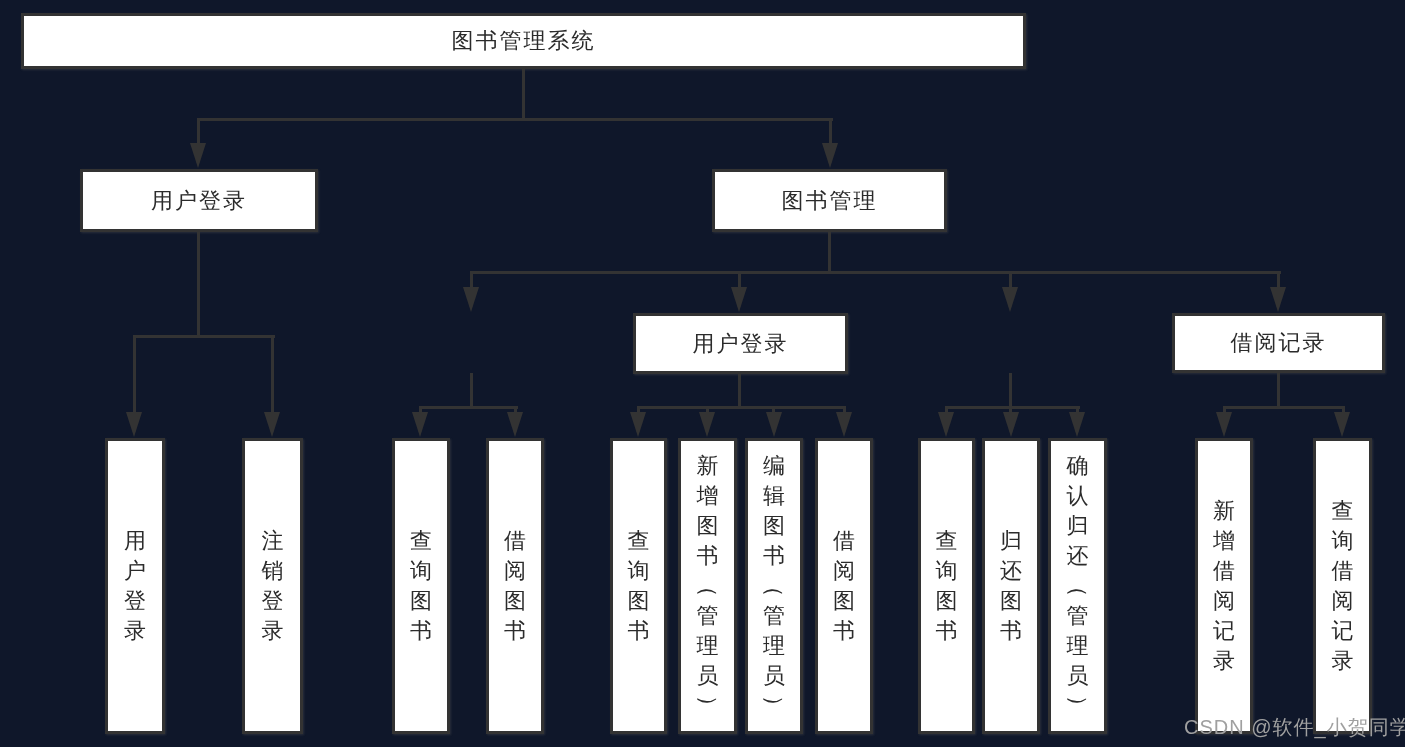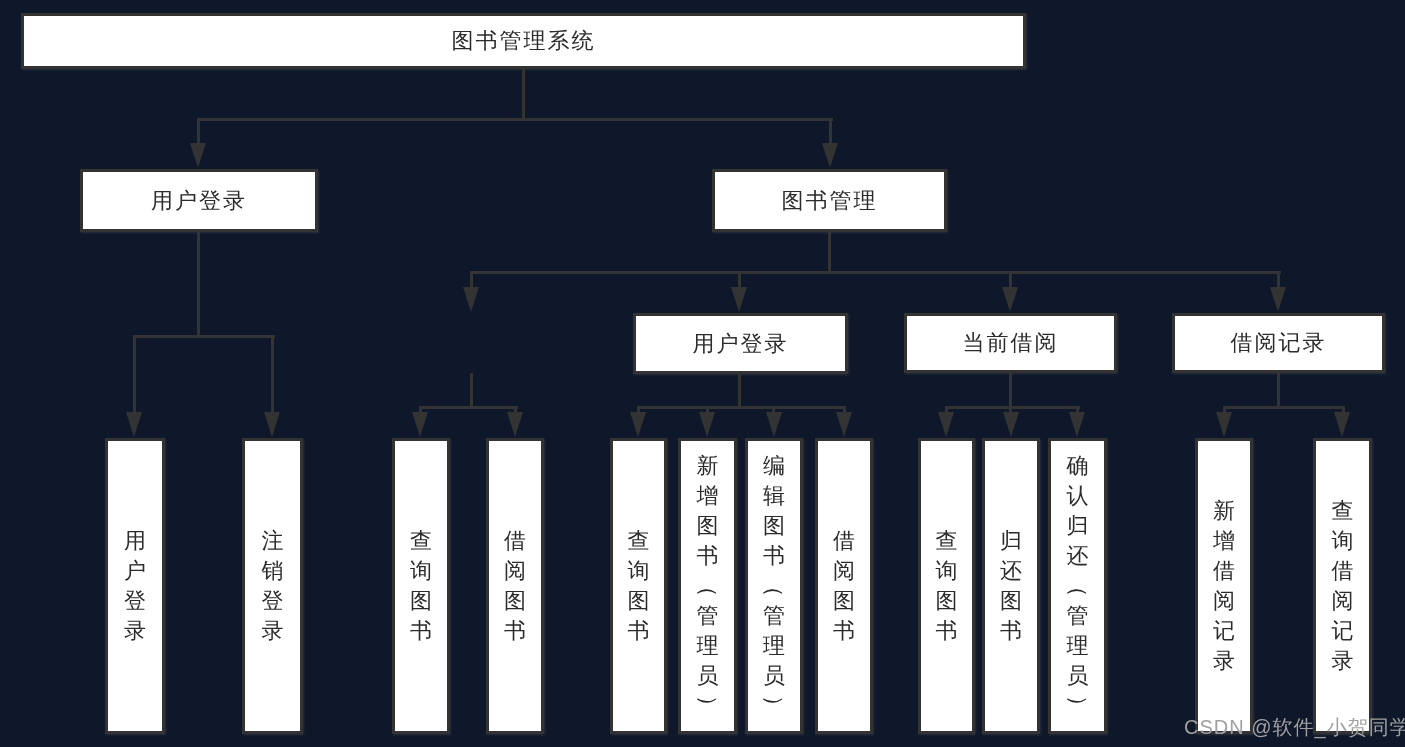--- a/index.html
+++ b/index.html
@@ -65,21 +65,20 @@
   <div class="seg" style="left:470px; top:271px; width:3px; height:18px;"></div>
   <div class="seg" style="left:738px; top:271px; width:3px; height:18px;"></div>
   <div class="seg" style="left:1009px; top:271px; width:3px; height:18px;"></div>
   <div class="seg" style="left:1277px; top:271px; width:3px; height:18px;"></div>
   <div class="arrow" style="left:463px; top:287px;"></div>
   <div class="arrow" style="left:731px; top:287px;"></div>
   <div class="arrow" style="left:1002px; top:287px;"></div>
   <div class="arrow" style="left:1270px; top:287px;"></div>
 
   <div class="box" style="left:633px; top:313px; width:215px; height:61px;">用户登录</div>
-  <div class="box" style="left:904px; top:313px; width:213px; height:60px;">当前借阅</div>
   <div class="box" style="left:1172px; top:313px; width:213px; height:60px;text-align:center;">借阅记录</div>
 
   <div class="seg" style="left:470px; top:373px; width:3px; height:36px;"></div>
   <div class="seg" style="left:419px; top:406px; width:99px; height:3px;"></div>
   <div class="seg" style="left:419px; top:406px; width:3px; height:9px;"></div>
   <div class="seg" style="left:514px; top:406px; width:3px; height:9px;"></div>
   <div class="arrow" style="left:412px; top:412px;"></div>
   <div class="arrow" style="left:507px; top:412px;"></div>
 
   <div class="seg" style="left:738px; top:374px; width:3px; height:35px;"></div>

